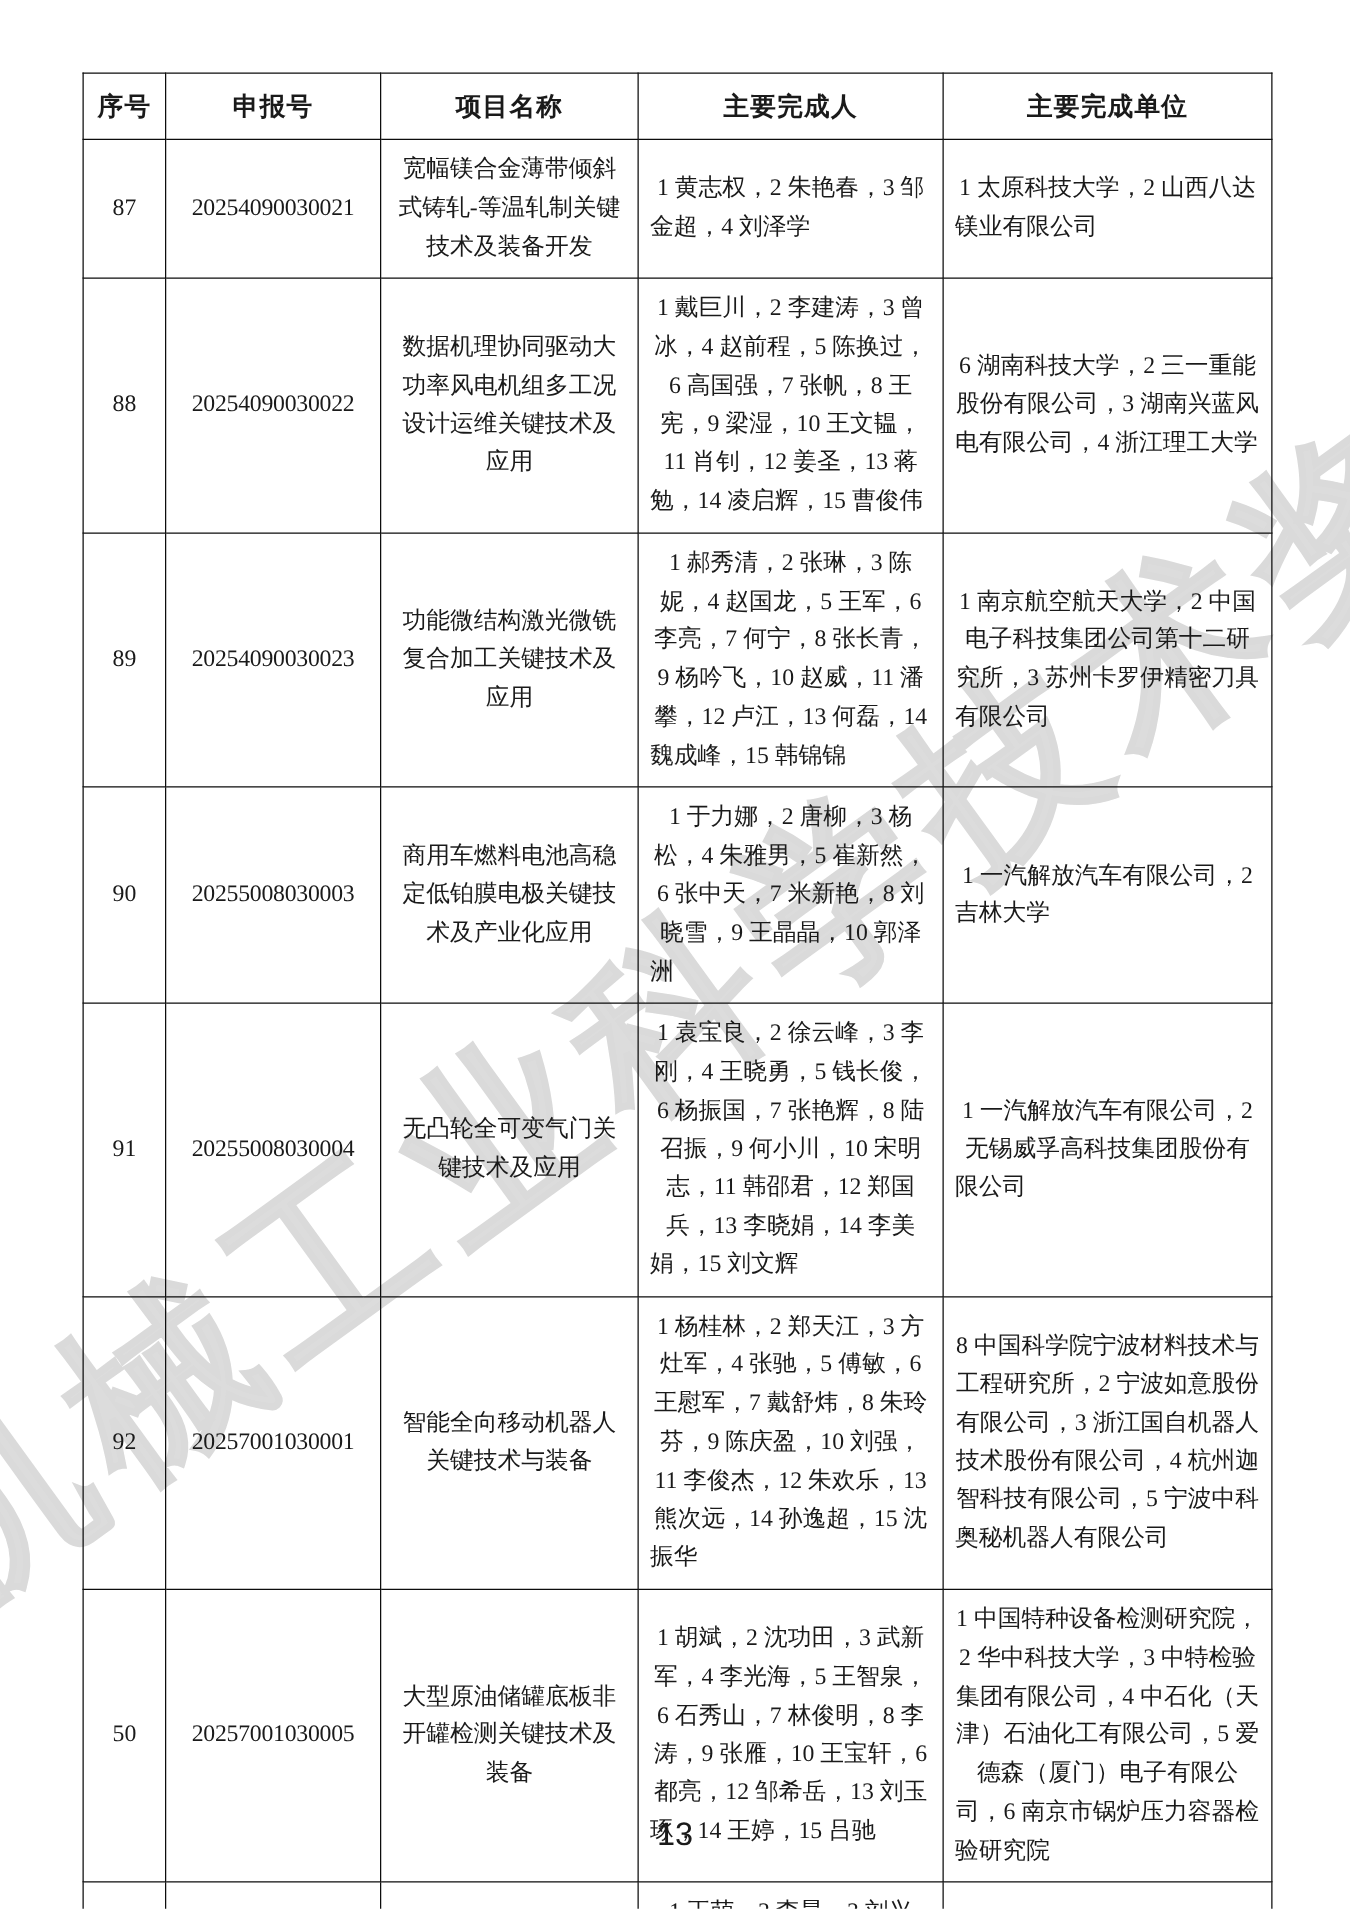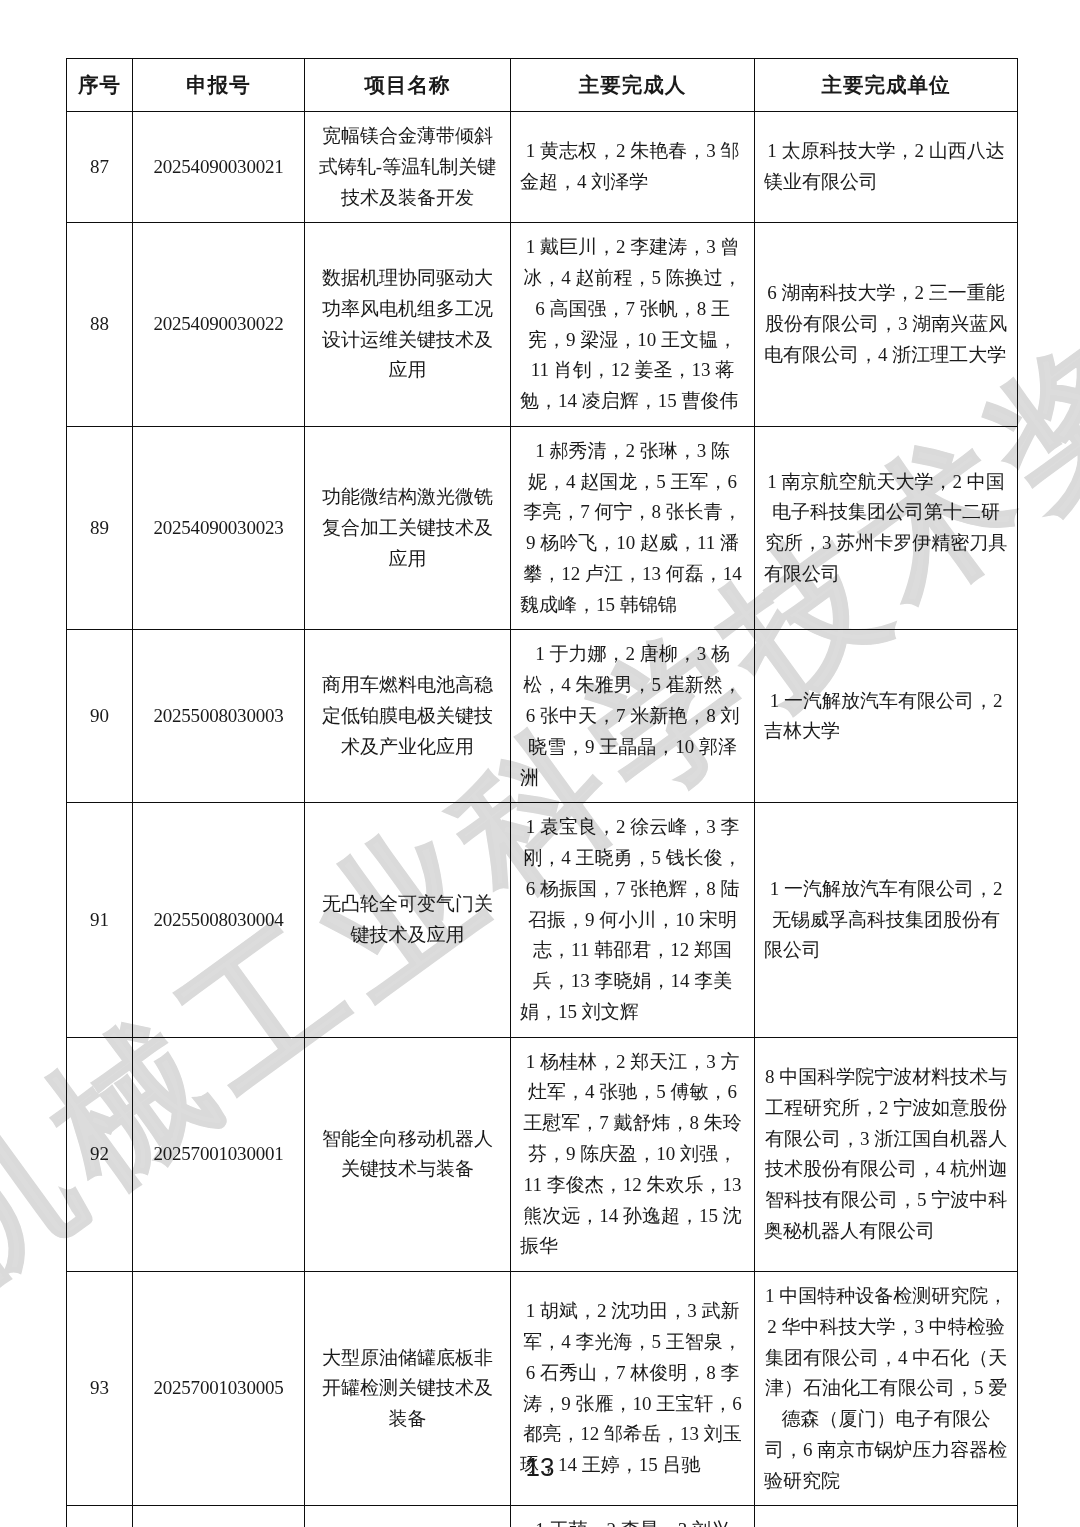--- a/index.html
+++ b/index.html
@@ -192,21 +192,21 @@
         <td class="orgs">1 一汽解放汽车有限公司，2 无锡威孚高科技集团股份有限公司</td>
       </tr>
       <tr>
         <td class="seq">92</td>
         <td class="appno">20257001030001</td>
         <td class="pname">智能全向移动机器人关键技术与装备</td>
         <td class="people">1 杨桂林，2 郑天江，3 方灶军，4 张驰，5 傅敏，6 王慰军，7 戴舒炜，8 朱玲芬，9 陈庆盈，10 刘强，11 李俊杰，12 朱欢乐，13 熊次远，14 孙逸超，15 沈振华</td>
         <td class="orgs">8 中国科学院宁波材料技术与工程研究所，2 宁波如意股份有限公司，3 浙江国自机器人技术股份有限公司，4 杭州迦智科技有限公司，5 宁波中科奥秘机器人有限公司</td>
       </tr>
       <tr>
-        <td class="seq">93</td>
+        <td class="seq">50</td>
         <td class="appno">20257001030005</td>
         <td class="pname">大型原油储罐底板非开罐检测关键技术及装备</td>
         <td class="people">1 胡斌，2 沈功田，3 武新军，4 李光海，5 王智泉，6 石秀山，7 林俊明，8 李涛，9 张雁，10 王宝轩，6 都亮，12 邹希岳，13 刘玉琢，14 王婷，15 吕驰</td>
         <td class="orgs">1 中国特种设备检测研究院，2 华中科技大学，3 中特检验集团有限公司，4 中石化（天津）石油化工有限公司，5 爱德森（厦门）电子有限公司，6 南京市锅炉压力容器检验研究院</td>
       </tr>
       <tr>
         <td class="seq">94</td>
         <td class="appno">20257001030006</td>
         <td class="pname">高精度遥感卫星抗冲减振关键技术</td>
         <td class="people">1 王萌，2 李昊，3 刘兴天，4 薛景赛，5 叶子龙，6 朱琛，7 应敏晓，8 虞自飞，9 姚赛金，10 邓泽华</td>

